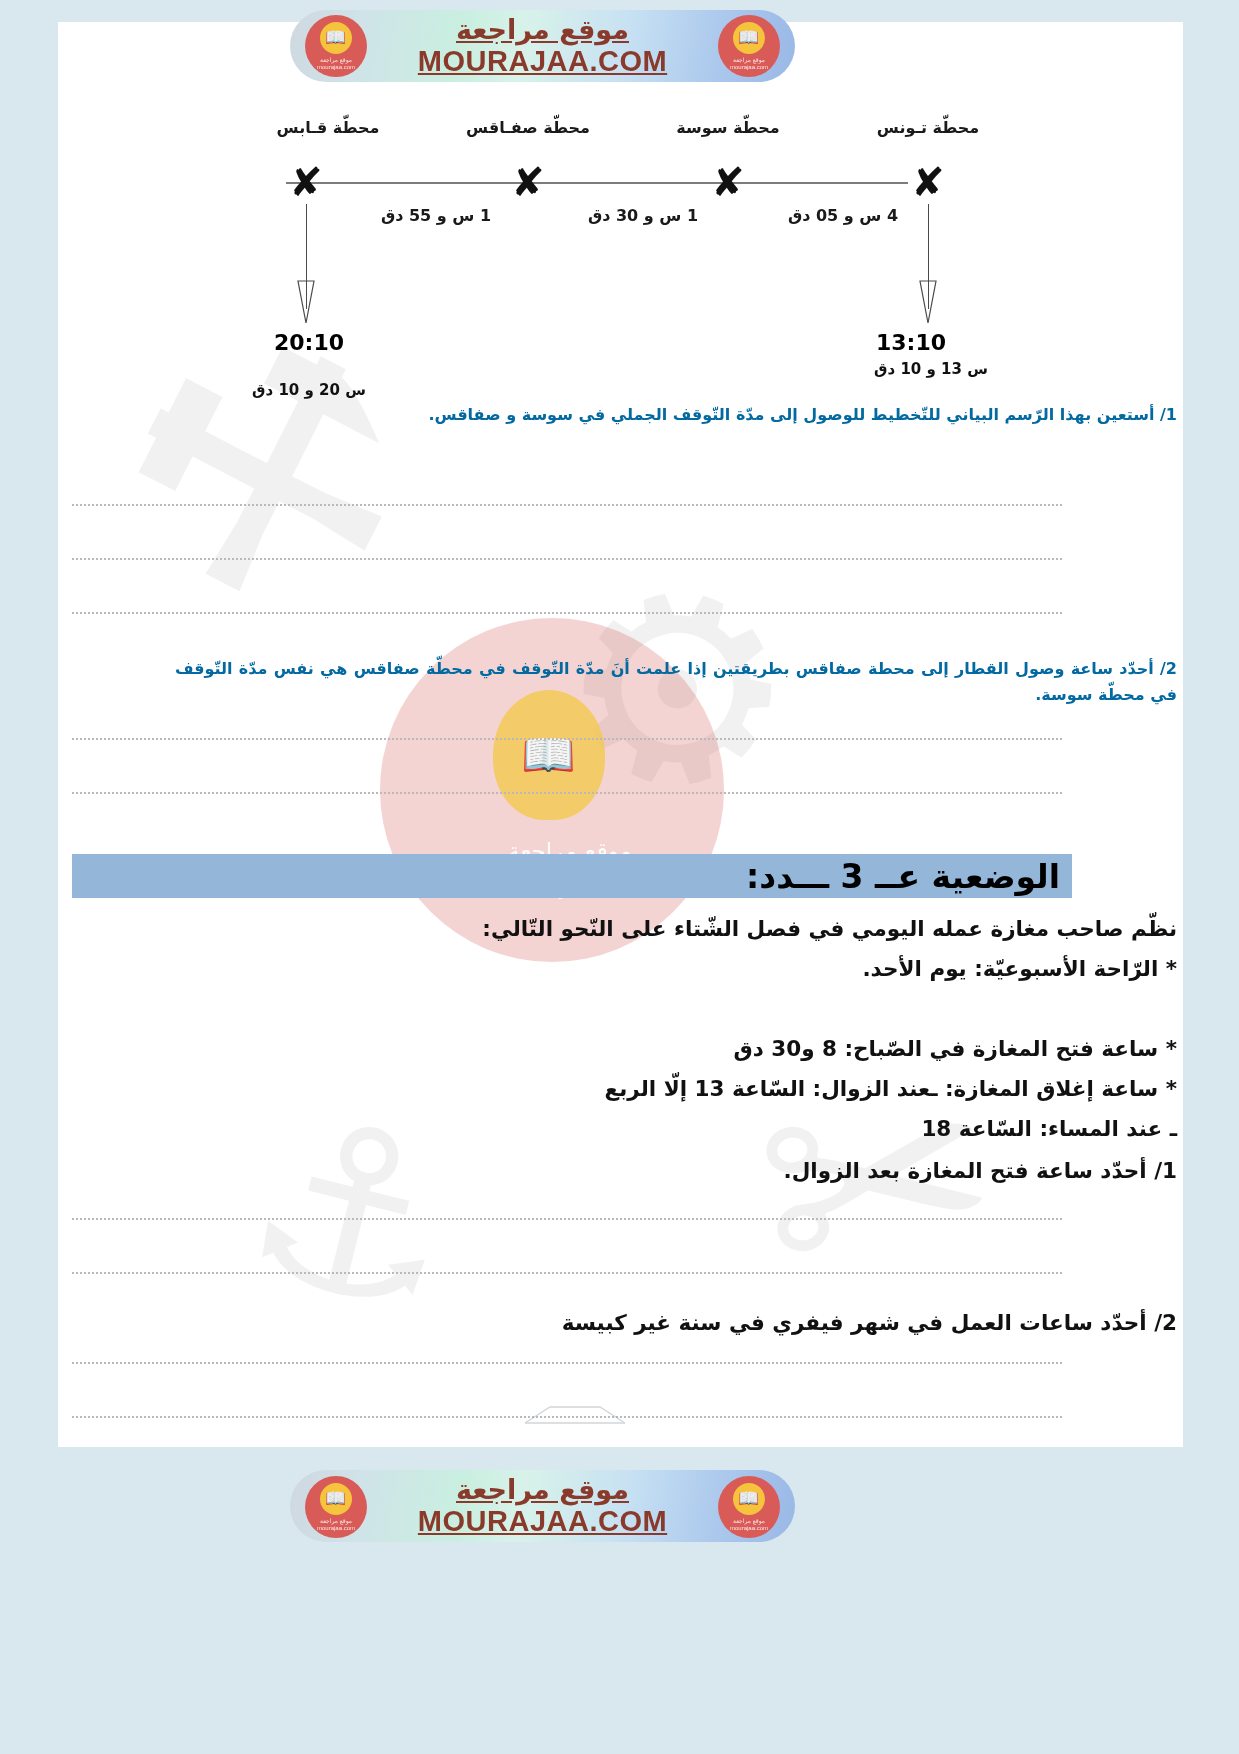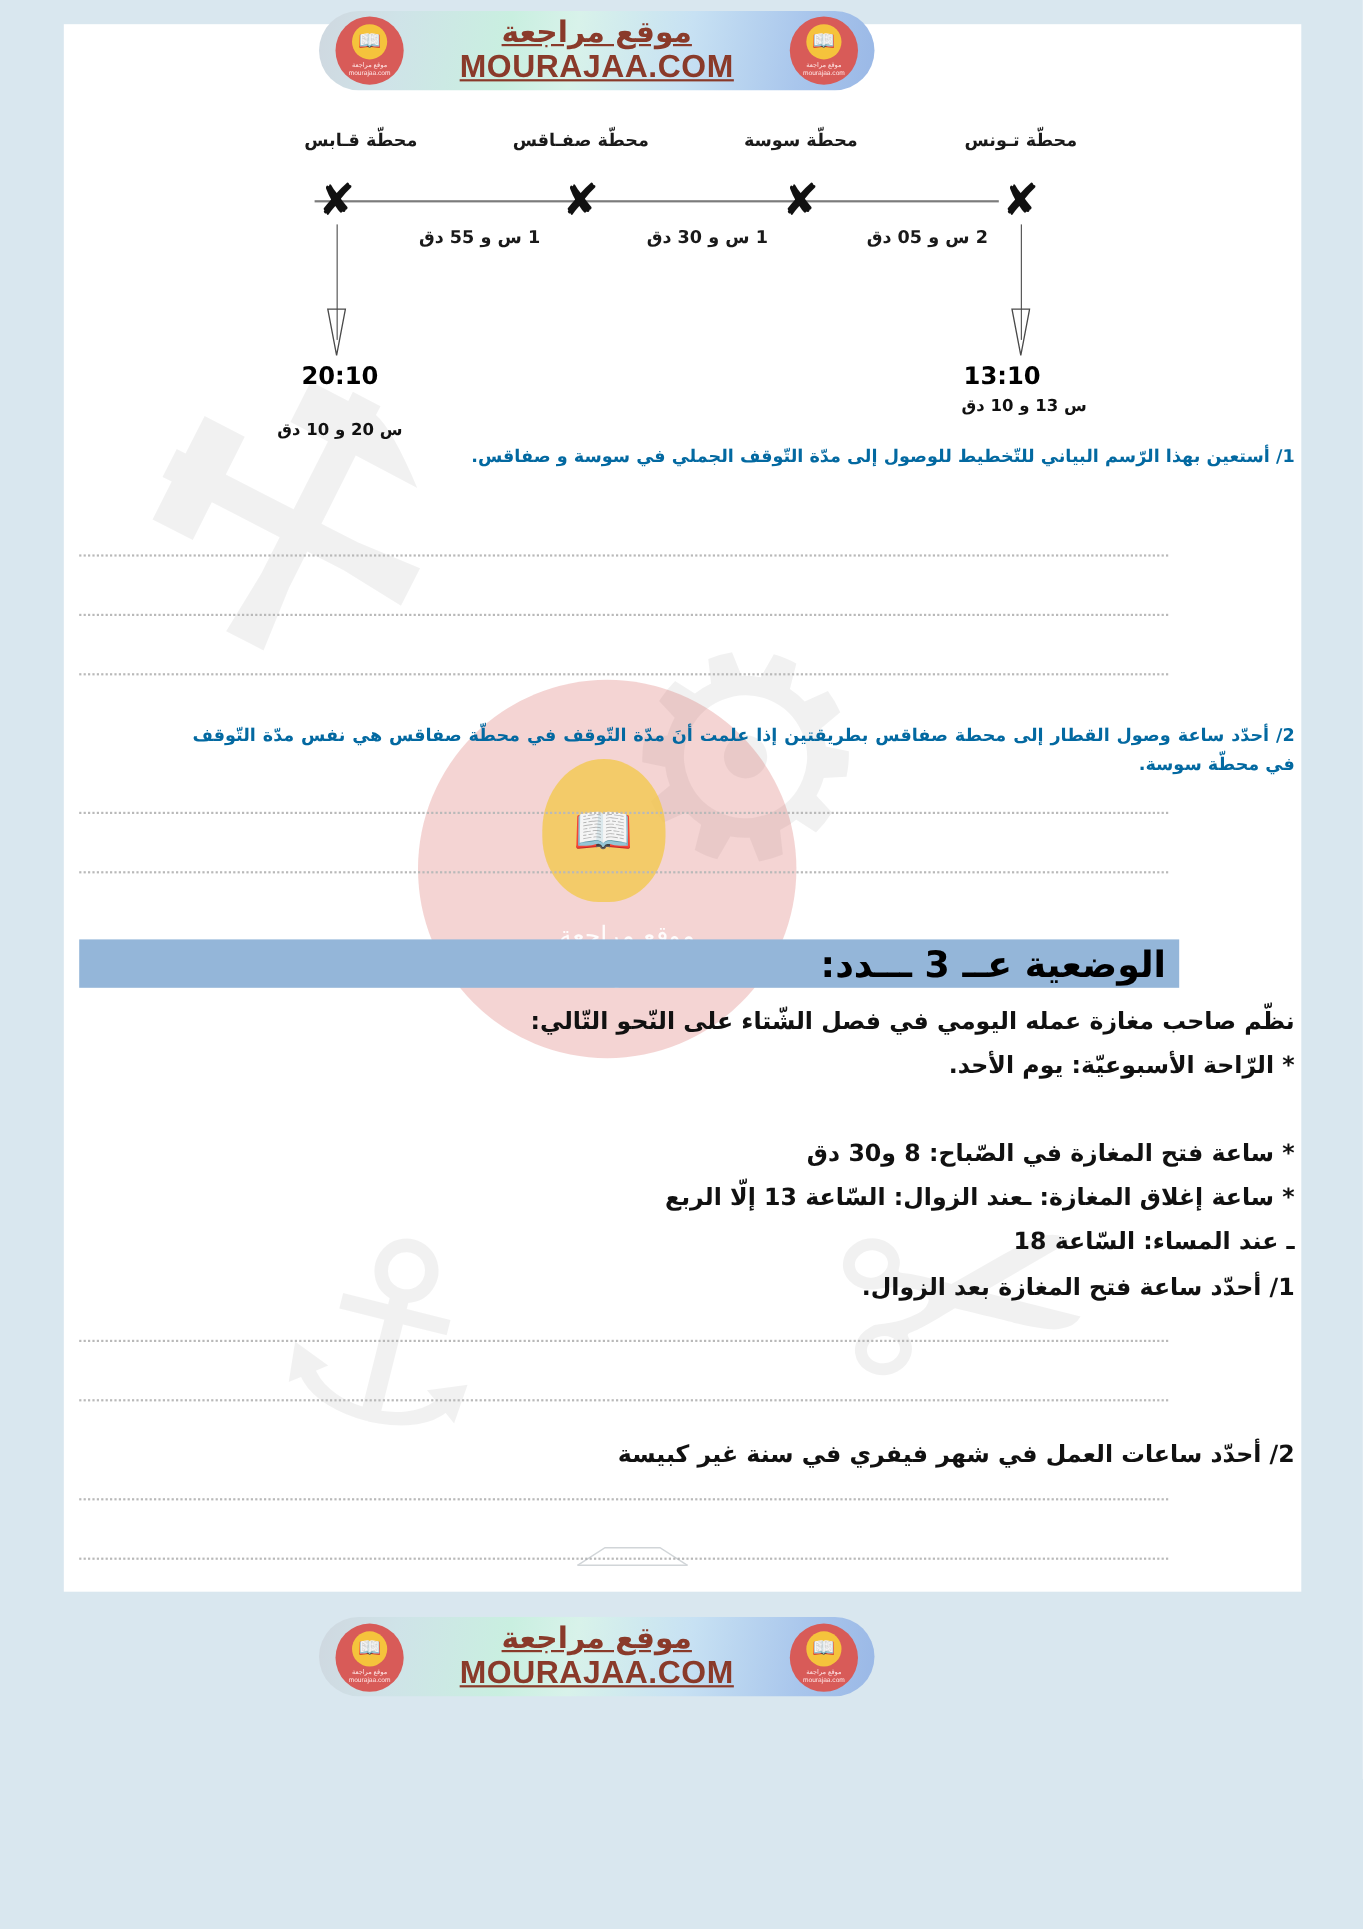--- a/index.html
+++ b/index.html
@@ -335,21 +335,21 @@
     <div class="st-label" style="left:790px;width:160px;">محطّة تـونس</div>
     <div class="st-label" style="left:590px;width:160px;">محطّة سوسة</div>
     <div class="st-label" style="left:380px;width:180px;">محطّة صفـاقس</div>
     <div class="st-label" style="left:180px;width:180px;">محطّة قـابس</div>
 
     <div class="station" style="left:847px;">✘</div>
     <div class="station" style="left:647px;">✘</div>
     <div class="station" style="left:447px;">✘</div>
     <div class="station" style="left:225px;">✘</div>
 
-    <div class="seg-label" style="left:700px;width:170px;">2 س و 05 دق</div>
+    <div class="seg-label" style="left:700px;width:170px;">4 س و 05 دق</div>
     <div class="seg-label" style="left:500px;width:170px;">1 س و 30 دق</div>
     <div class="seg-label" style="left:288px;width:180px;">1 س و 55 دق</div>
 
     <div class="drop-line" style="left:248px; top:92px; height:105px;"></div>
     <svg class="tri-outline" style="left:239px; top:168px;" viewBox="0 0 18 44">
       <polygon points="1,1 17,1 9,43" fill="none" stroke="#4a4a4a" stroke-width="1.2"></polygon>
     </svg>
     <div class="time-big" style="left:196px; width:110px; text-align:center; top:218px;">20:10</div>
     <div class="time-sub" style="left:176px; width:150px; text-align:center; top:248px;margin-top:21px;">س 20 و 10 دق</div>
 

